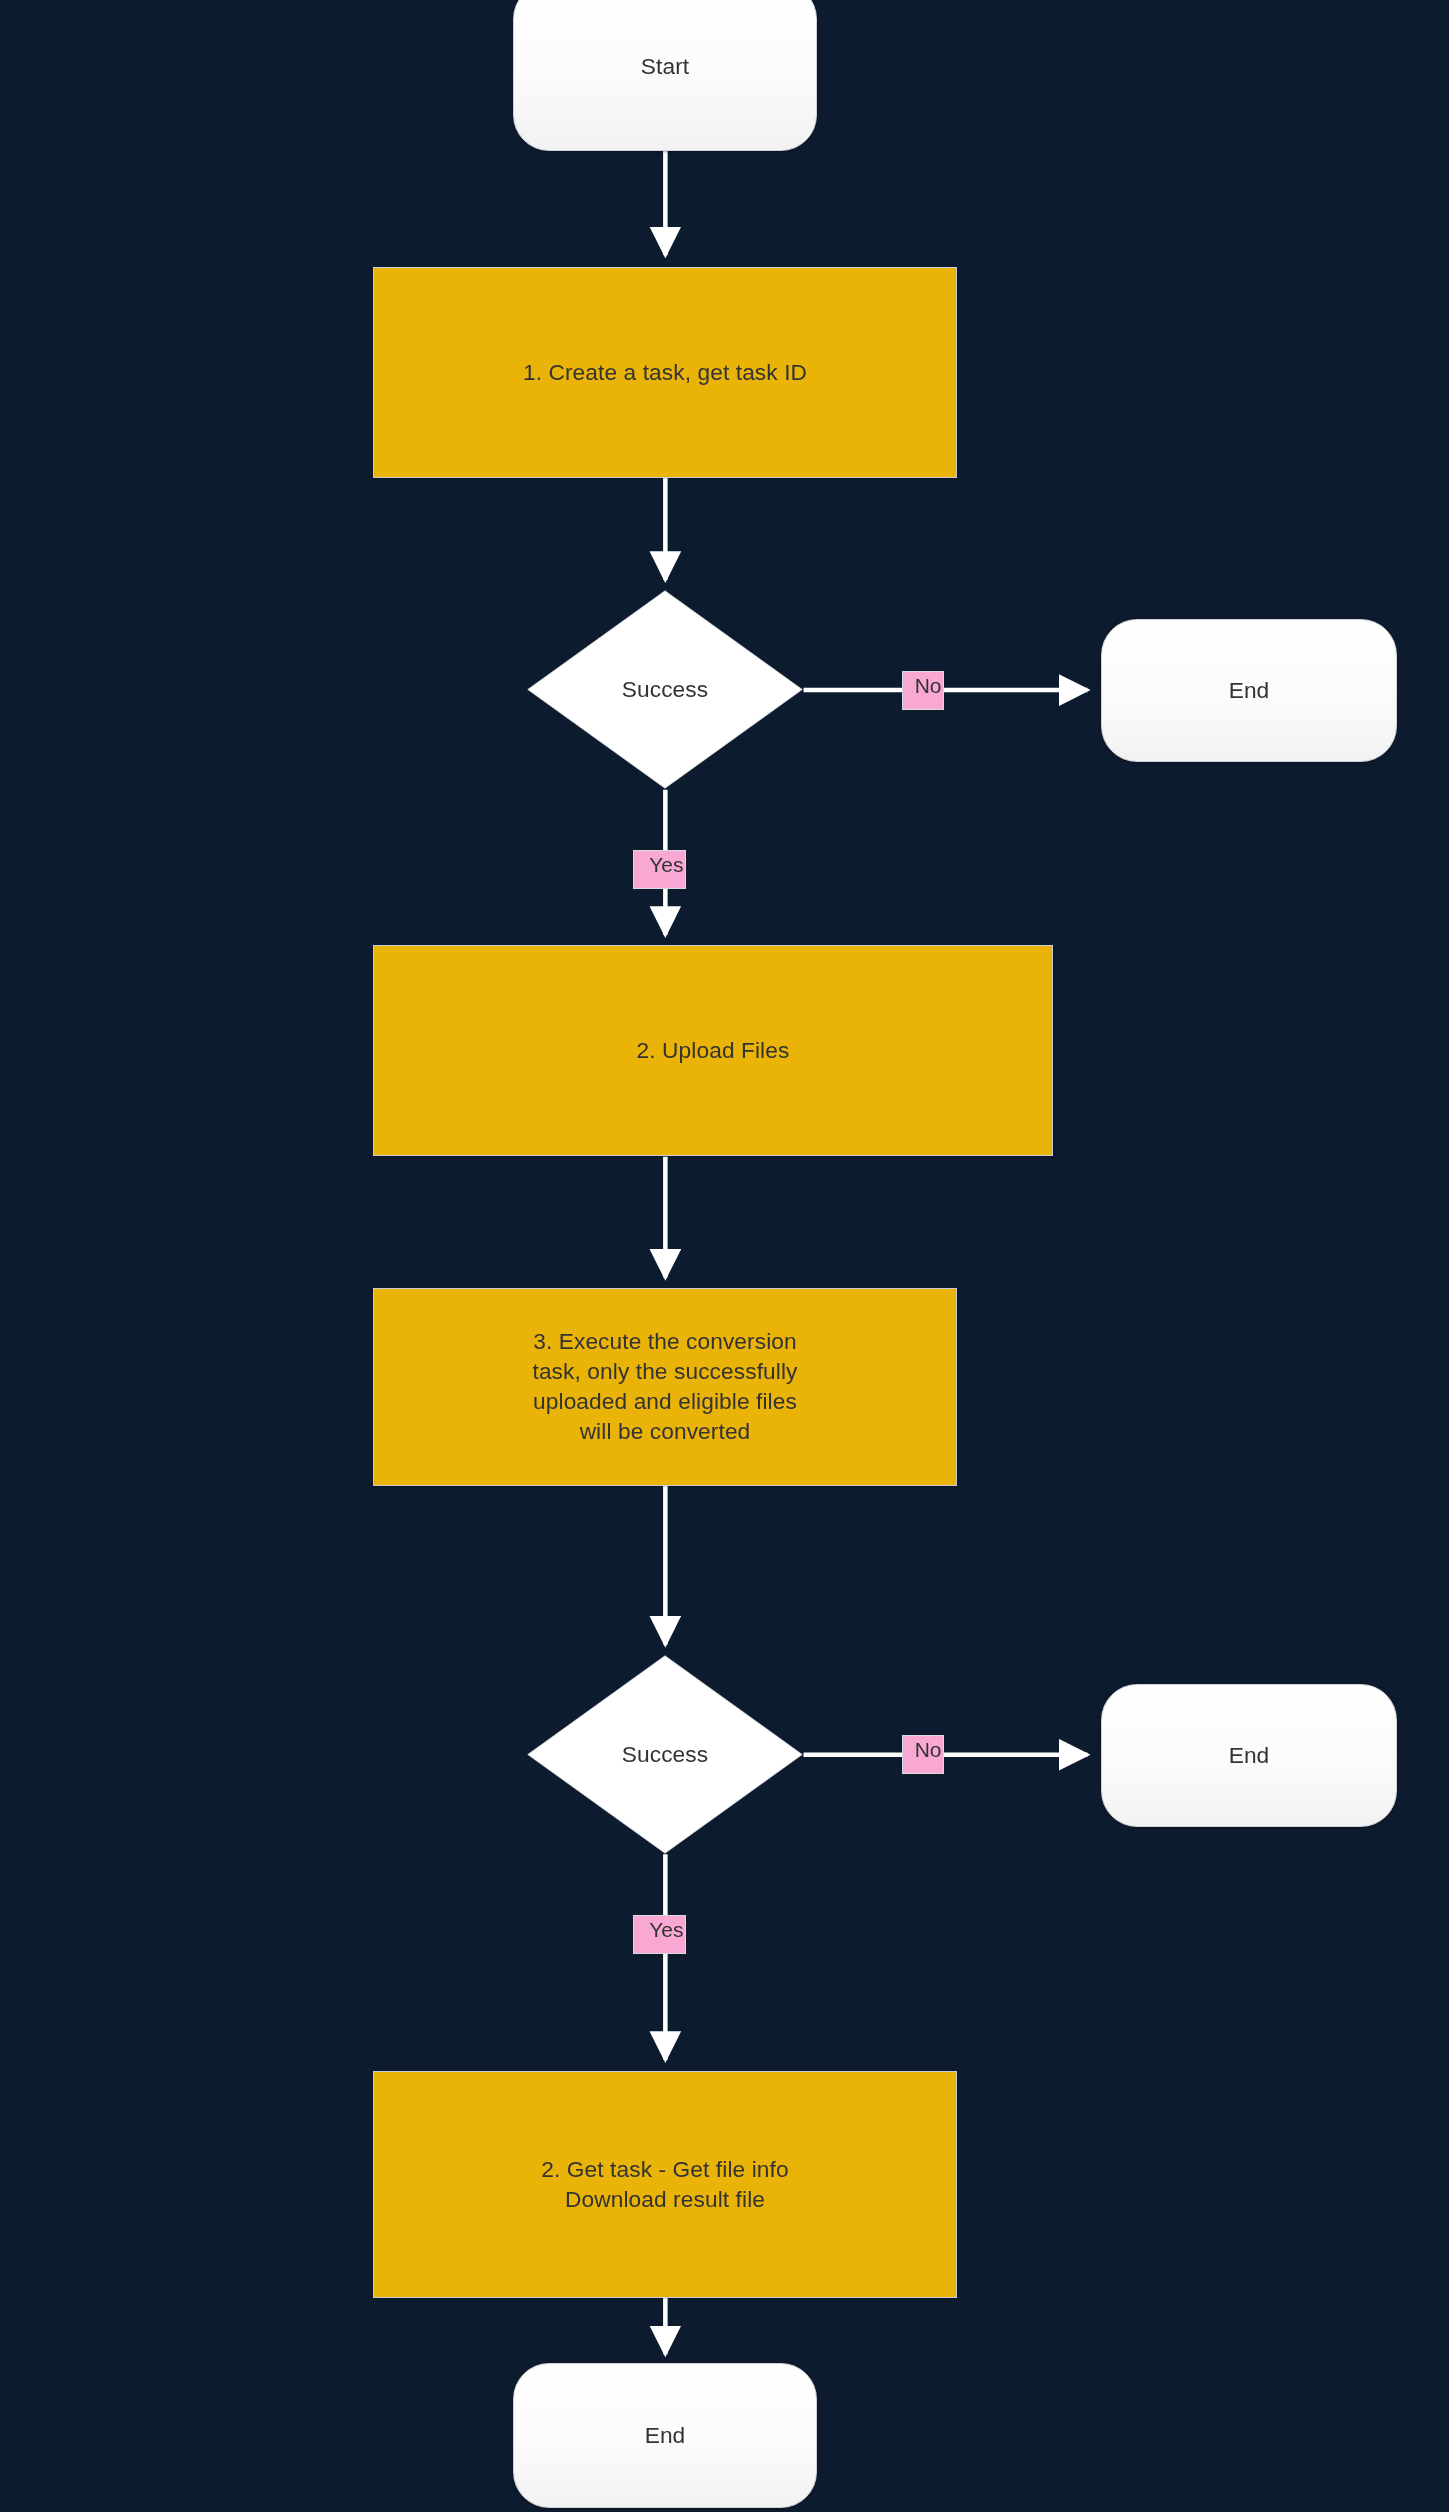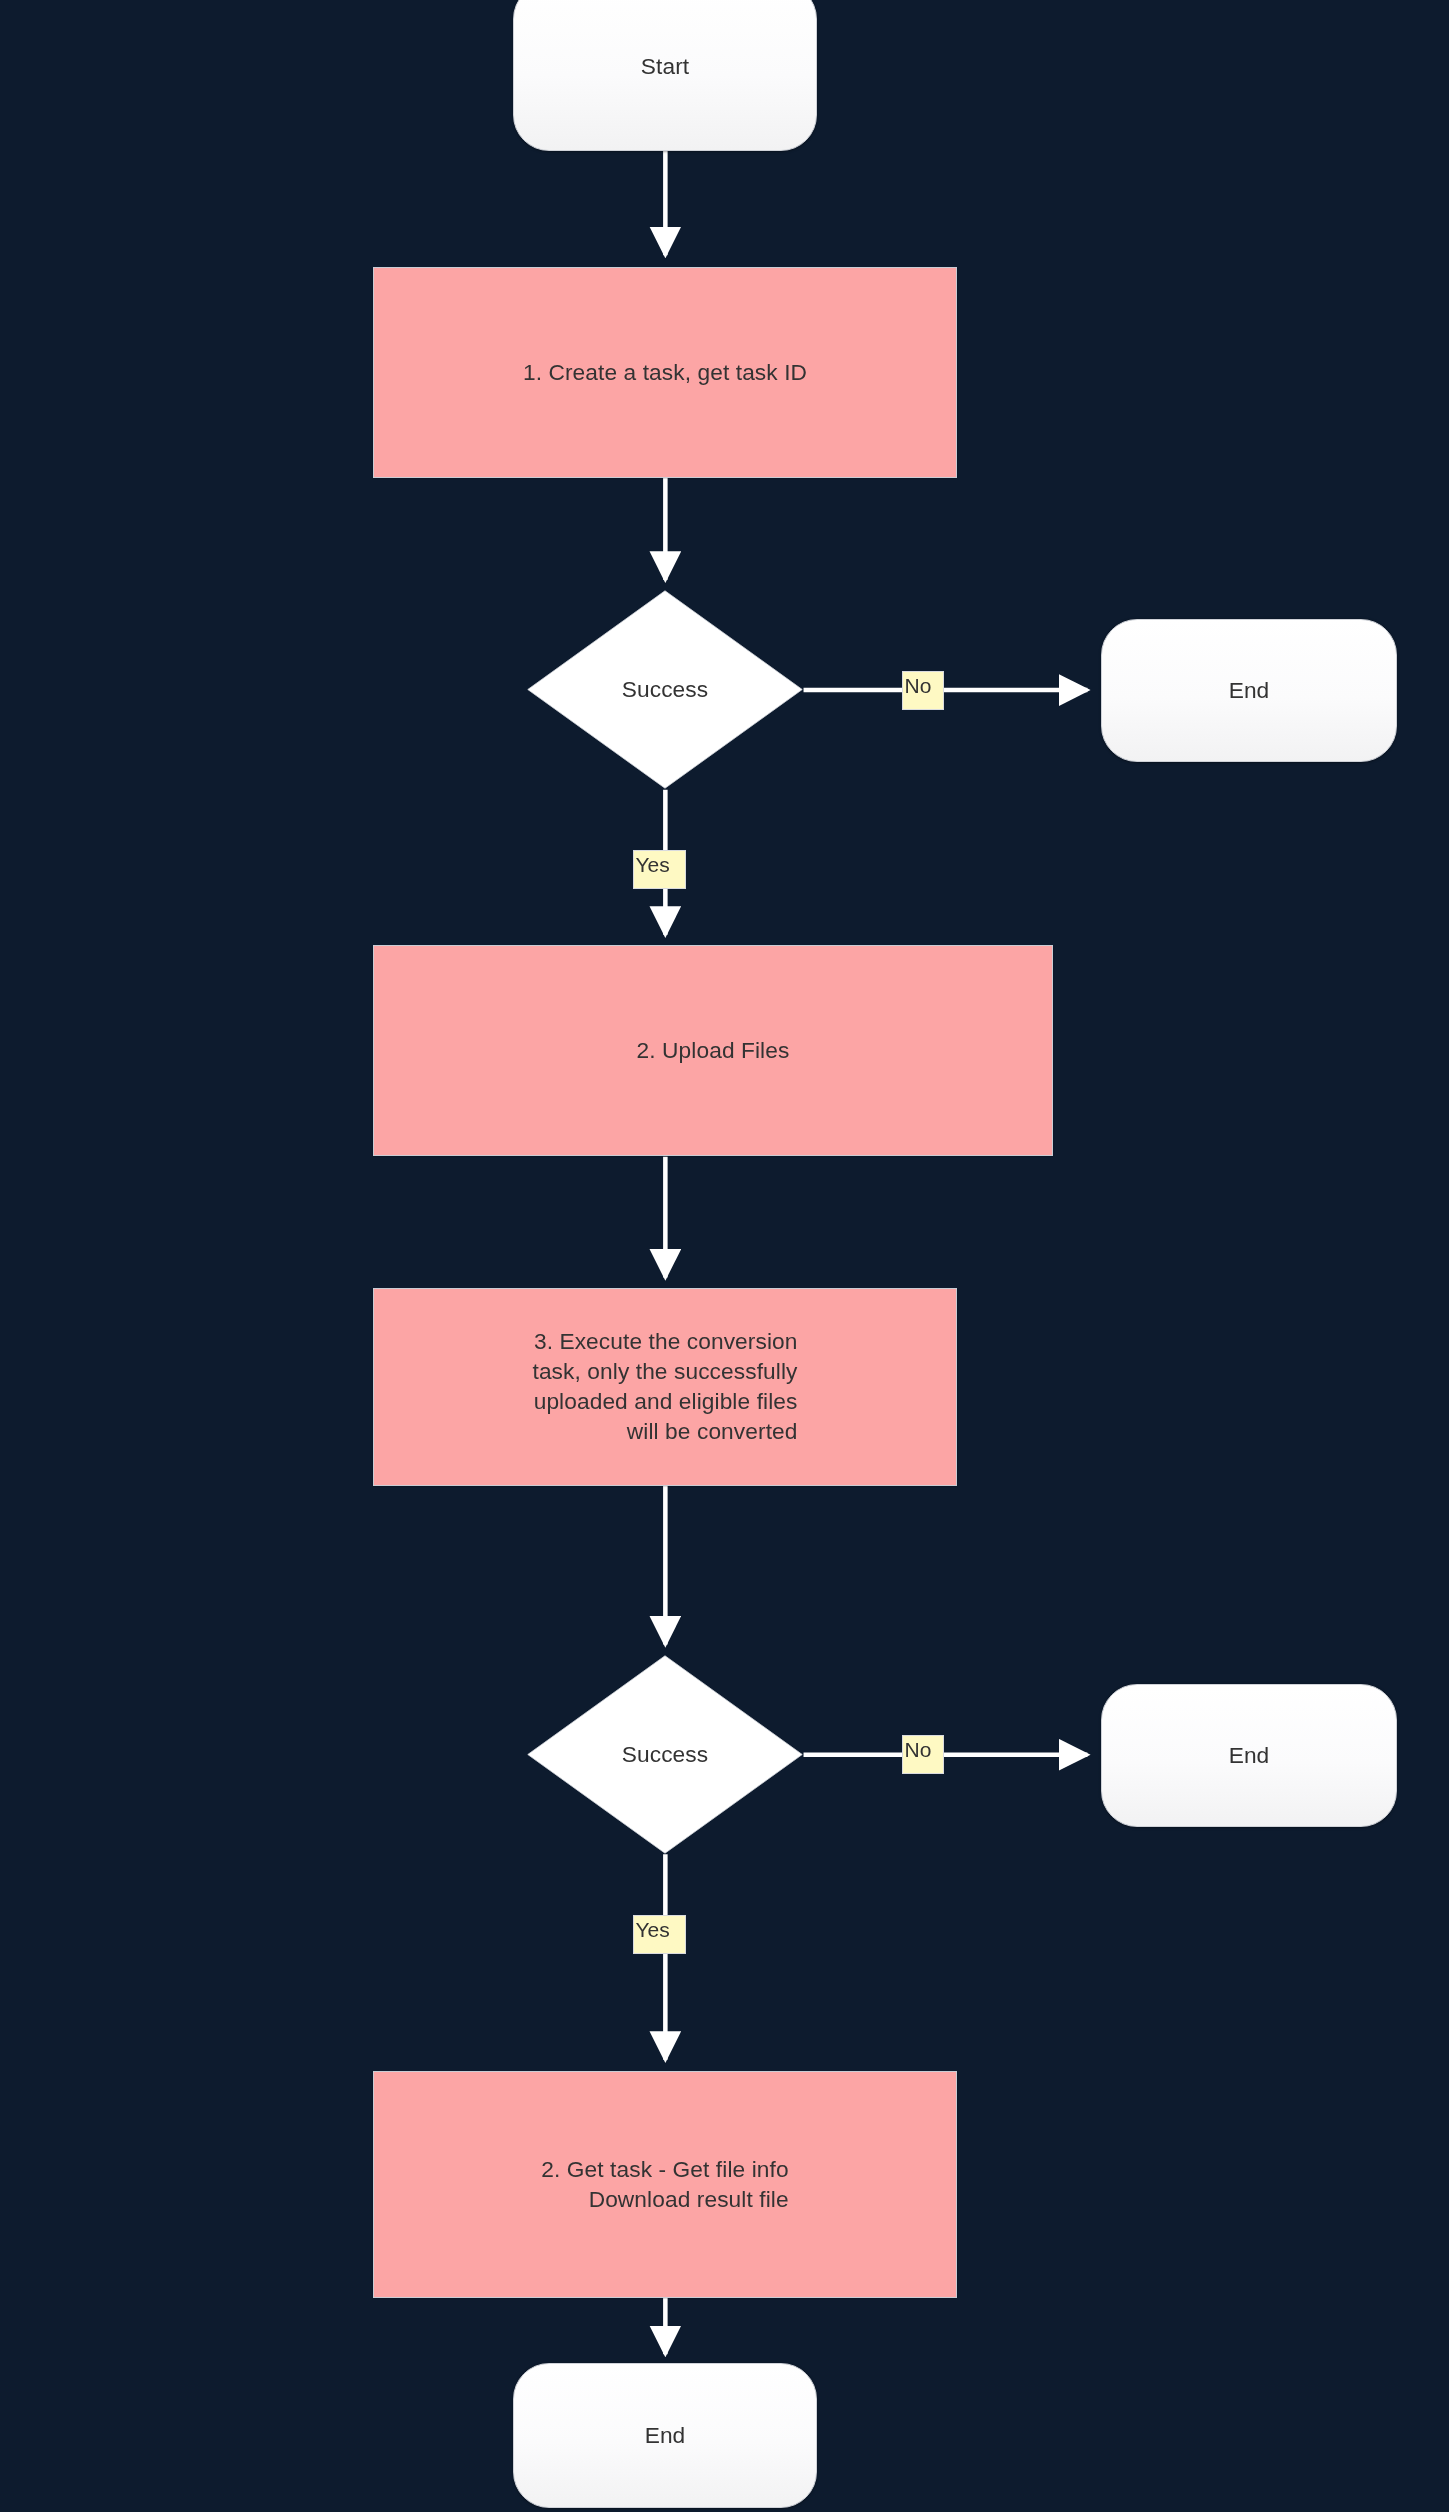--- a/index.html
+++ b/index.html
@@ -29,24 +29,23 @@
     align-items: center;
     justify-content: center;
     text-align: center;
     color: #333333;
     font-size: 22.7px;
     line-height: 1.32;
     letter-spacing: 0.1px;
     z-index: 3;
   }
   .node-process {
-    background: #fca5a5;
+    background: #eab308;
     border: 0.8px solid #c9ccd4;
     box-shadow: 0 0.8px 1.5px rgba(0,0,0,0.35);
-    text-align: right;
   }
   .node-terminal {
     background: linear-gradient(180deg, #ffffff 0%, #fbfbfc 55%, #f2f2f3 100%);
     border: 0.8px solid #cfd2d8;
     border-radius: 36px;
     box-shadow: 0 0.8px 2.3px rgba(0,0,0,0.35);
   }
   .node-decision {
     background: transparent;
     border: none;
@@ -62,29 +61,29 @@
   .node-decision .node-label {
     position: relative;
     z-index: 1;
   }
   .node-label {
     white-space: pre-line;
     padding: 0 7.6px;
   }
   .edge-label {
     position: absolute;
-    background: #fef9c3;
+    background: #f9a8d4;
     color: #333333;
     font-size: 21px;
     line-height: 1.1;
     padding: 2.3px 1.5px 3px 1.5px;
     z-index: 4;
     border: 0.8px solid #d8dade;
     box-sizing: border-box;
-    text-align: left;
+    text-align: right;
     white-space: nowrap;
   }
 </style>
 </head>
 <body>
 
 <div id="canvas">
 
   <svg id="edges" viewBox="0 0 1920 3327" width="1450" height="2512" xmlns="http://www.w3.org/2000/svg">
     <defs>

